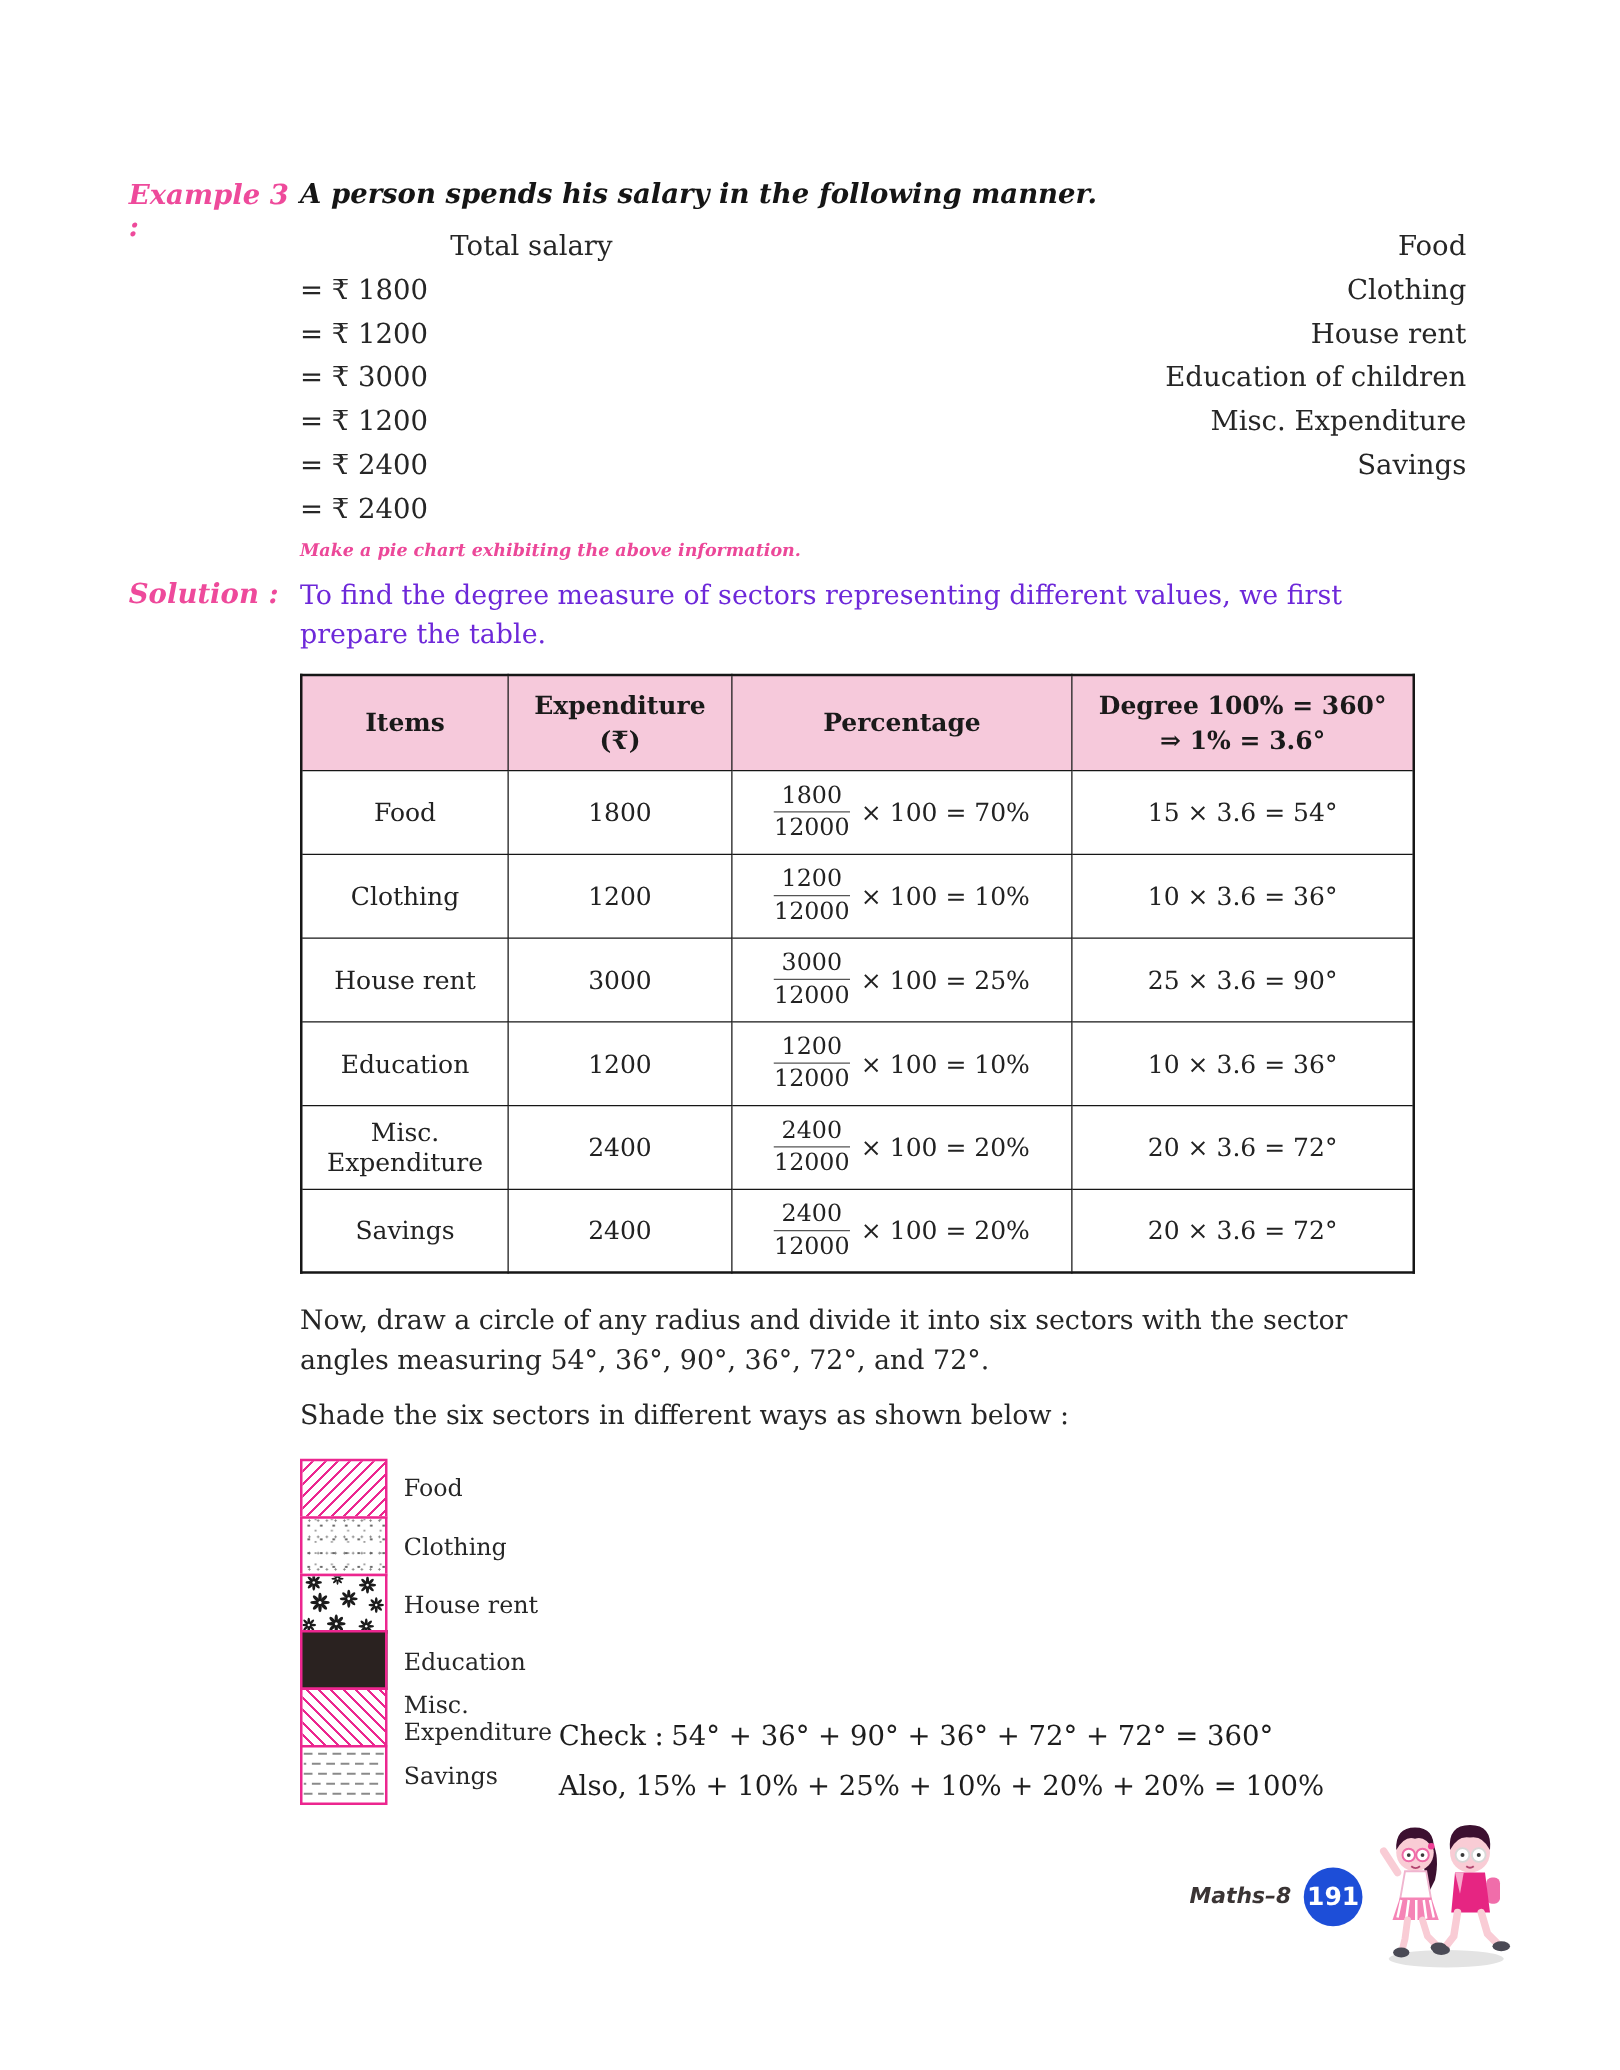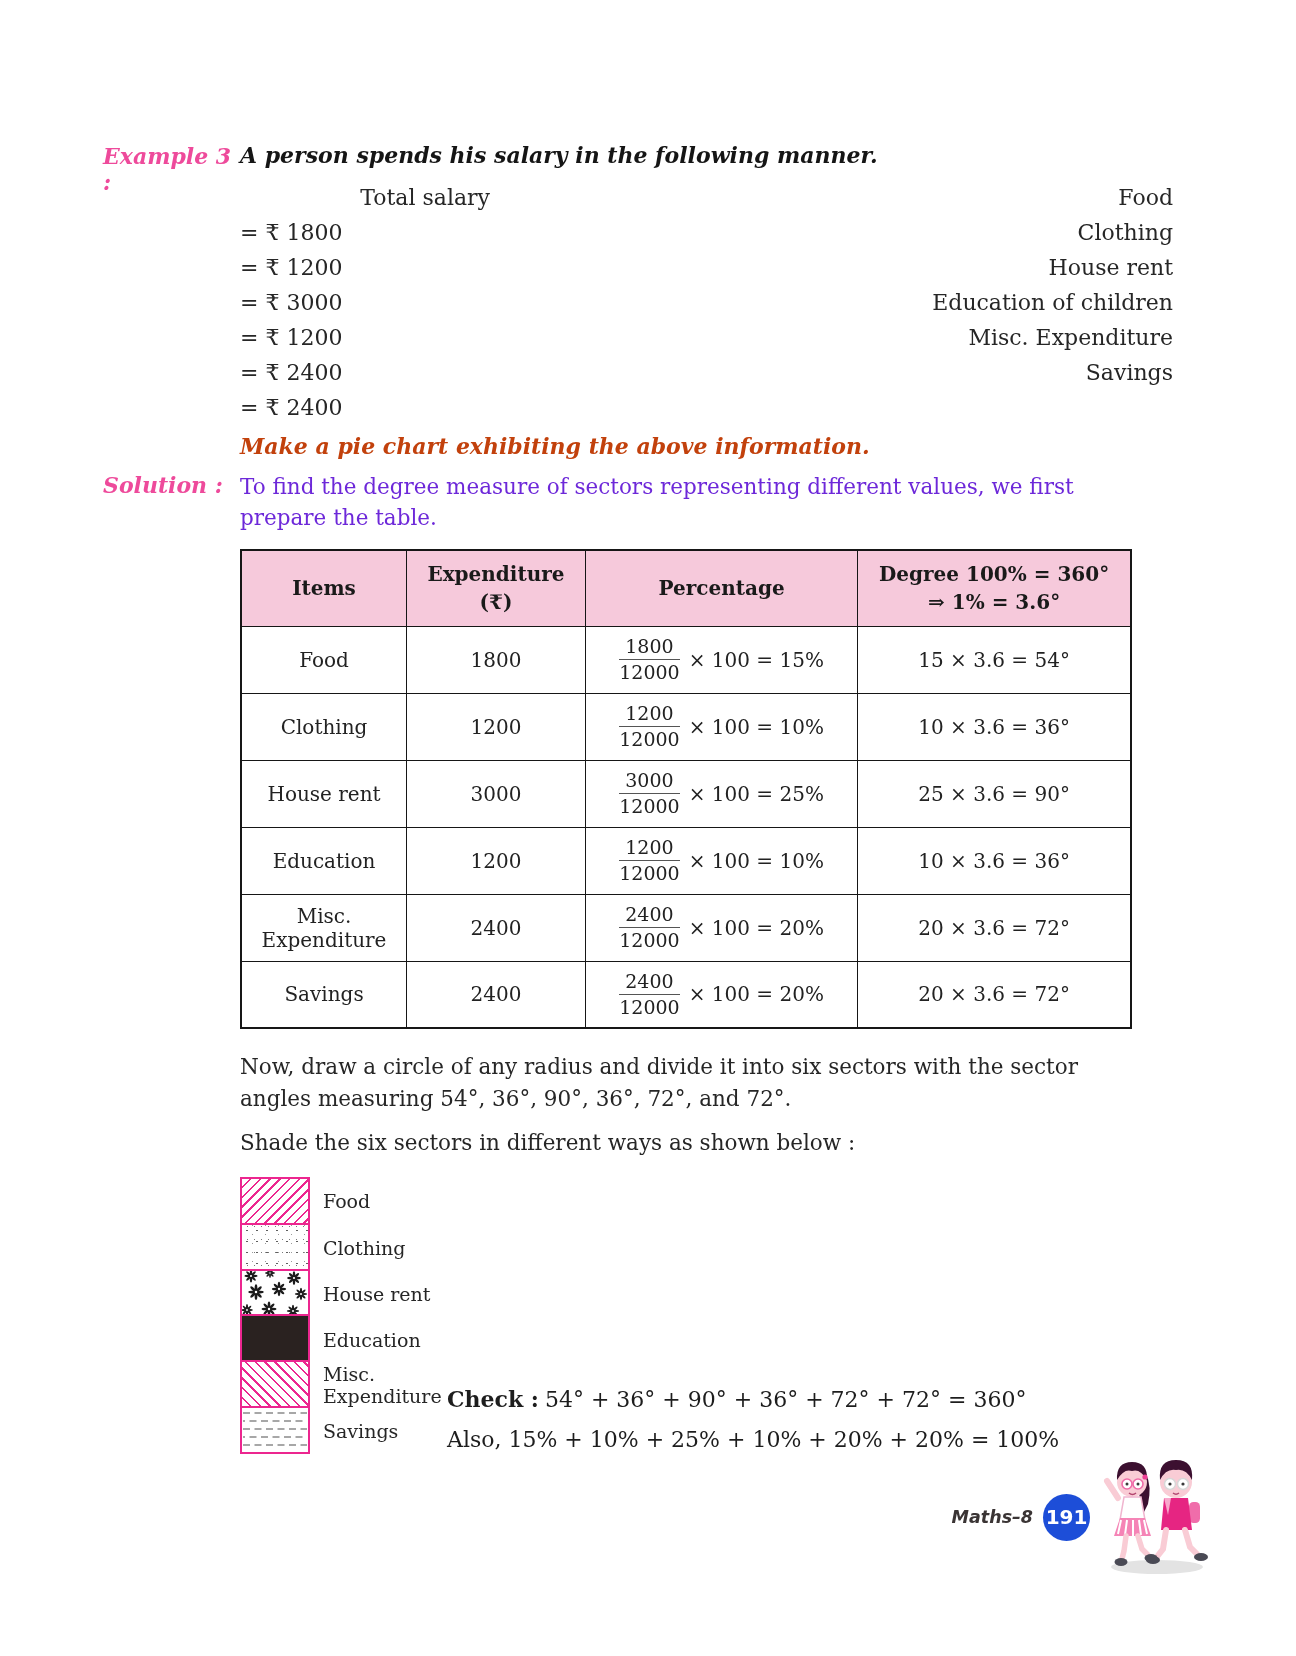--- a/index.html
+++ b/index.html
@@ -24,21 +24,21 @@
 
   .statement { font-size:22px; font-weight:bold; font-style:italic; color:#151515; }
 
   .salary-grid {
     display:grid; grid-template-columns:250px auto; column-gap:6px;
     margin-top:12px; font-size:22px; color:#262626;
   }
   .salary-grid .s-label { text-align:right; line-height:35px; }
   .salary-grid .s-value { text-align:left;  line-height:35px; }
 
-  .task { margin-top:8px; font-size:22px; font-weight:bold; font-style:italic; color:#c2410c; }
+  .task { margin-top:8px; font-size:14px; font-weight:bold; font-style:italic; color:#ec4899; }
 
   .sol-row { margin-top:12px; }
   .intro { font-size:21.5px; line-height:31px; width:872px; color:#6d28d9; }
 
   table.deg-table {
     margin-top:16px; width:892px;
     border-collapse:collapse;
     border:2.4px solid #161616;
   }
   .deg-table th, .deg-table td {
@@ -89,21 +89,21 @@
     background-size:10px 11px, 13px 9px, 7px 13px;
     background-position:0 0, 4px 5px, 2px 8px;
   }
   .pattern-svg { position:absolute; inset:0; width:100%; height:100%; }
 
   .check-col {
     display:flex; flex-direction:column; justify-content:flex-end;
     padding-bottom:2px; margin-left:2px; font-size:22px; color:#1d1d1d;
   }
   .check-line { margin-top:15px; white-space:nowrap; }
-  .check-bold { font-weight:bold; margin-right:6px; }
+  .check-bold { font-weight:normal; margin-right:6px; }
 
   .footer {
     position:absolute; right:20px; bottom:74px;
     display:flex; align-items:center;
   }
   .book-name {
     font-family:"DejaVu Sans","Liberation Sans",sans-serif;
     font-style:italic; font-weight:bold; font-size:17.5px; color:#3a3434;
   }
   .page-badge {
@@ -167,21 +167,21 @@
           <tbody>
             <tr>
               <td>Food</td>
               <td>1800</td>
               <td>
                 <div class="pct">
                     <span class="frac">
                       <span class="num">1800</span>
                       <span class="den">12000</span>
                     </span>
-                    <span>× 100 = 15%</span>
+                    <span>× 100 = 70%</span>
                   </div>
               </td>
               <td>15 × 3.6 = 54°</td>
             </tr>
             <tr>
               <td>Clothing</td>
               <td>1200</td>
               <td>
                 <div class="pct">
                     <span class="frac">

